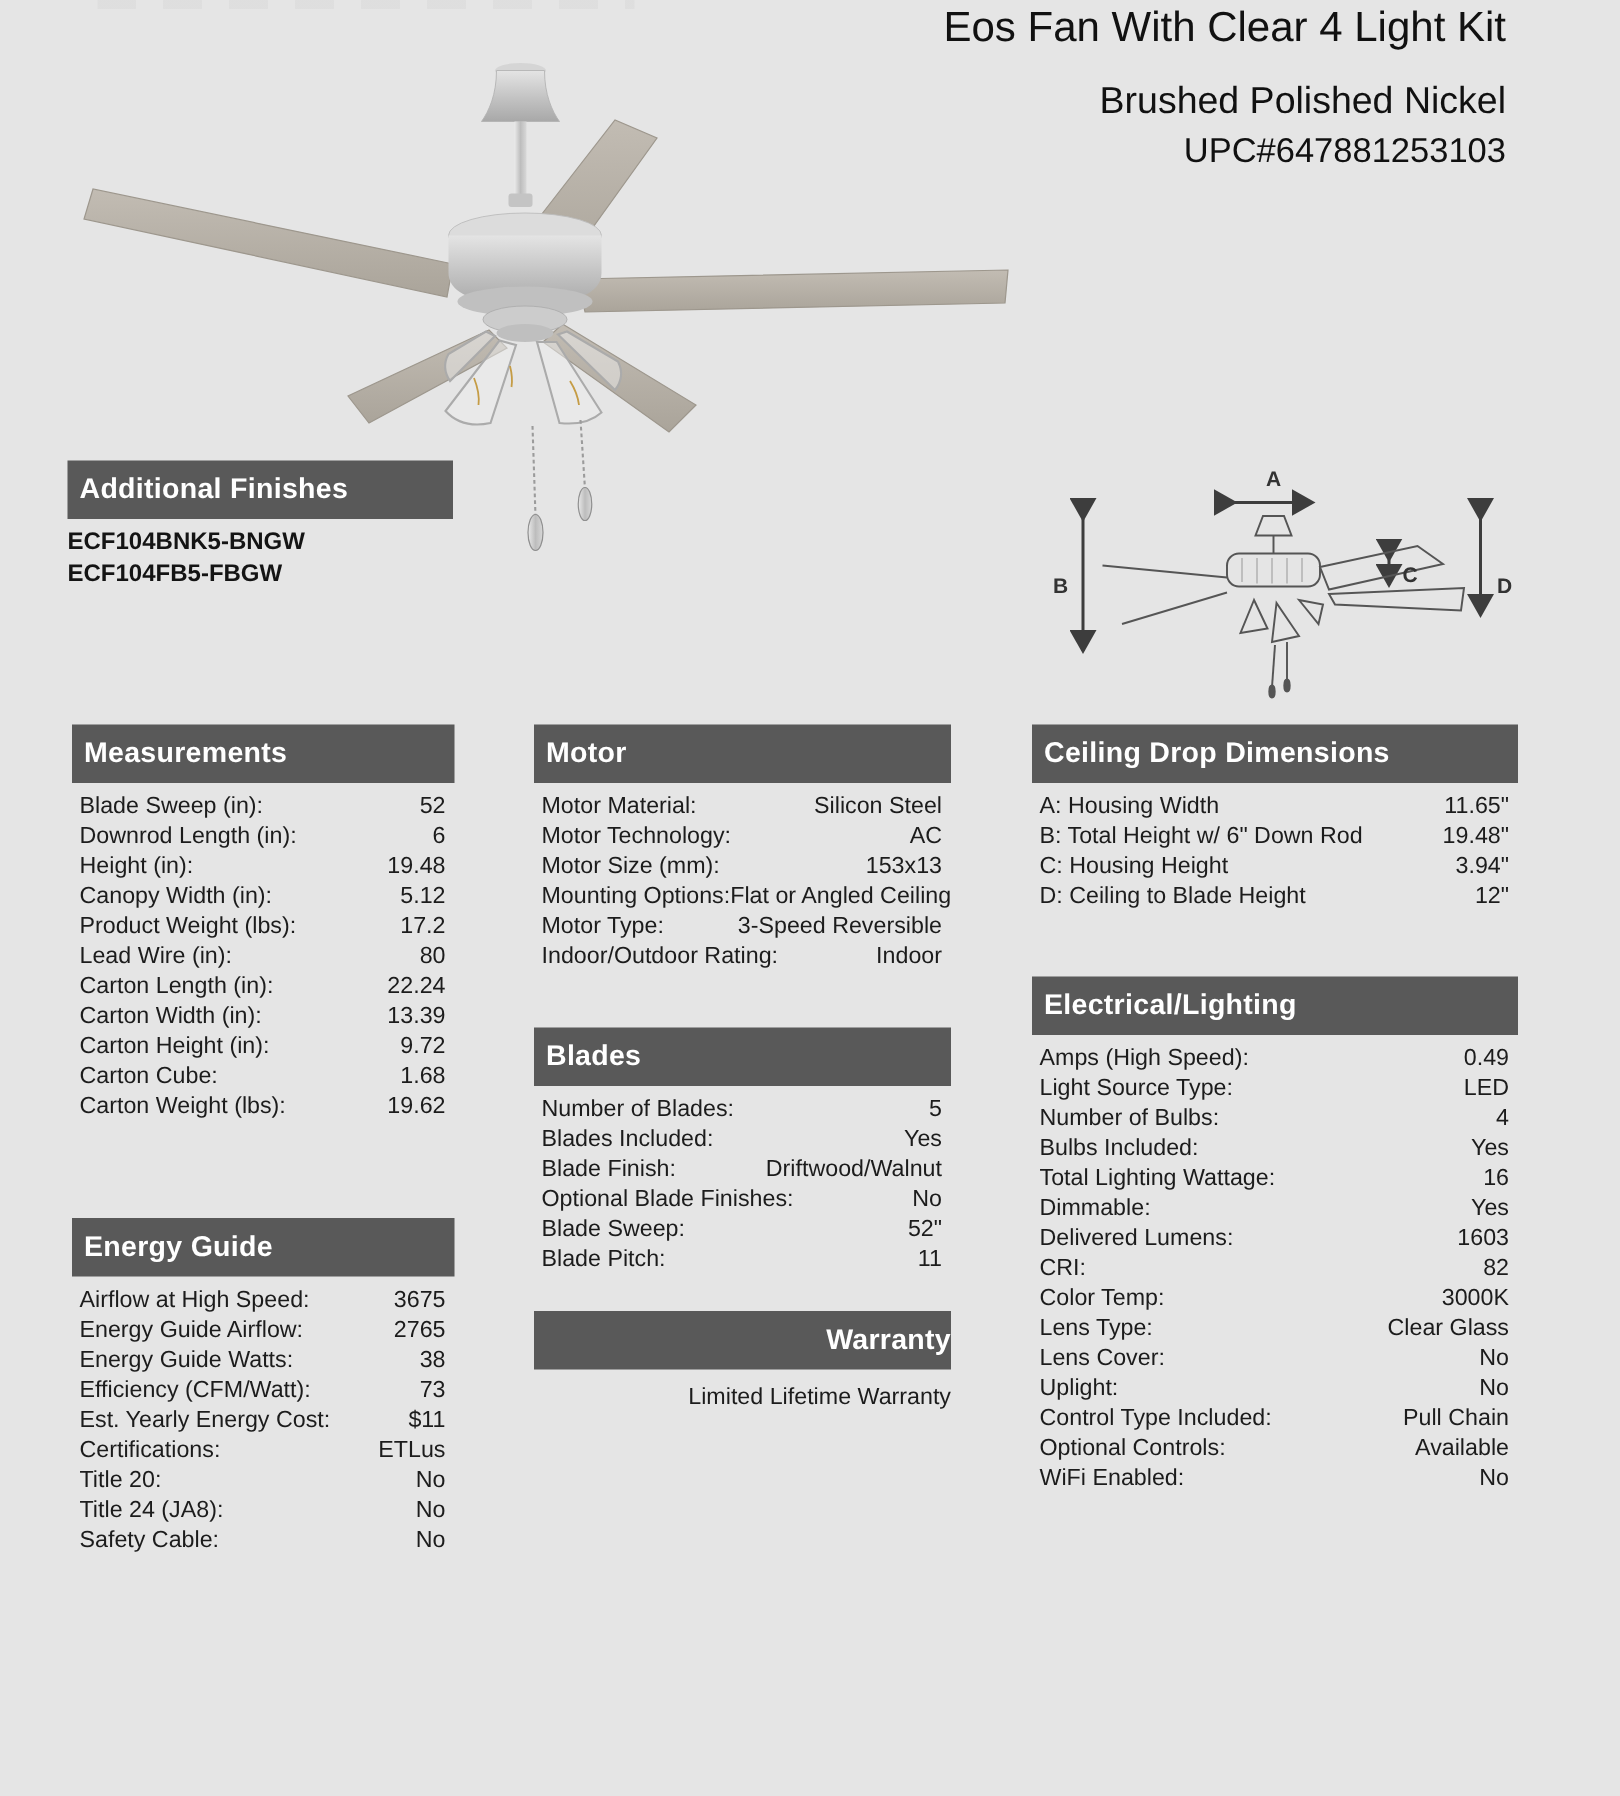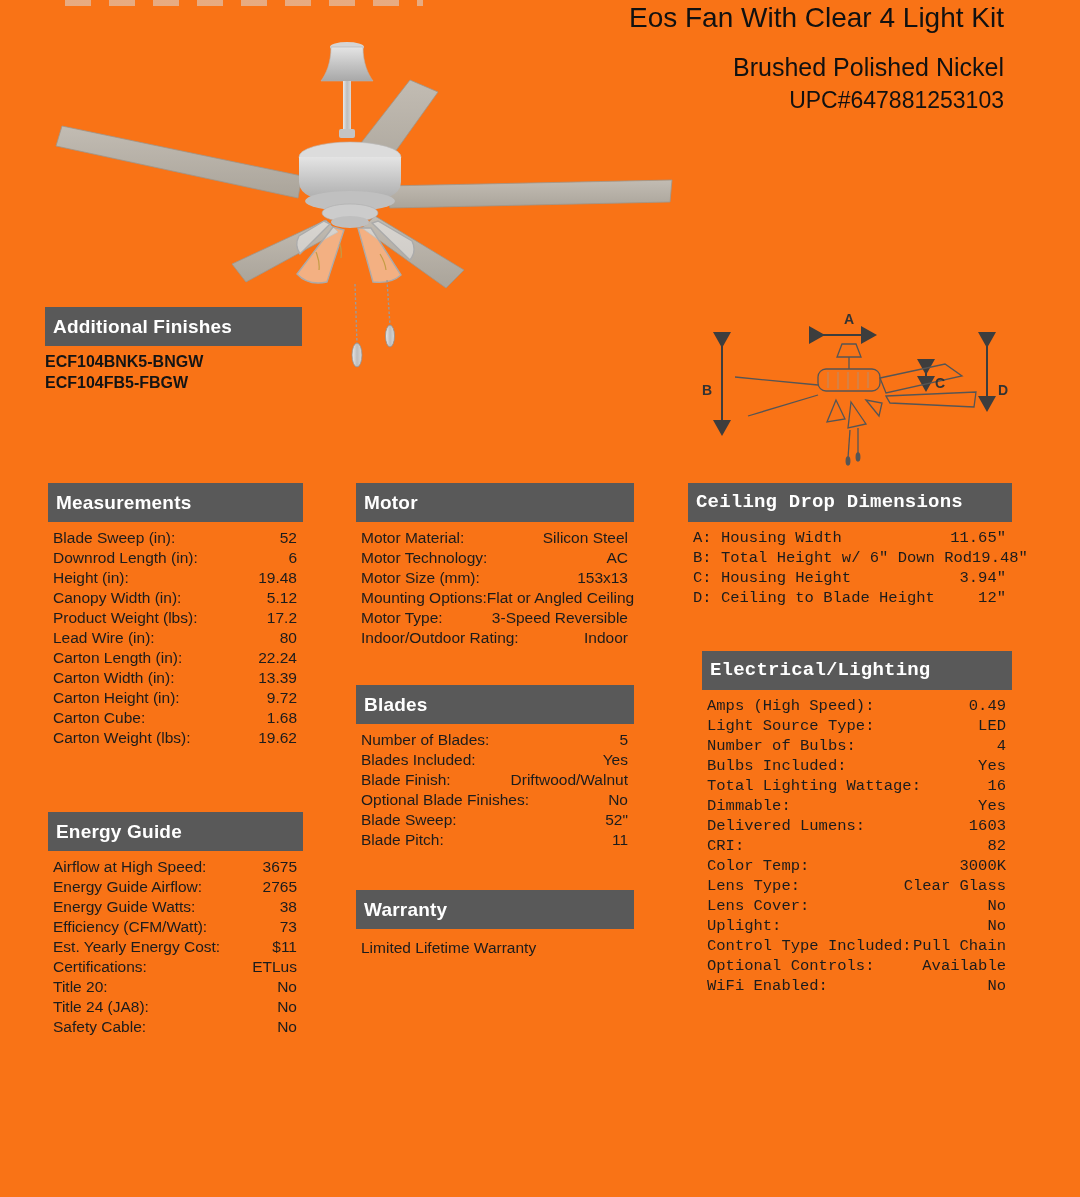--- a/index.html
+++ b/index.html
@@ -2,21 +2,21 @@
 <html style="--header-bar-bg: #595959; --header-bar-text: #ffffff; --body-text: #1c1c1c;"><head>
 <meta charset="utf-8">
 <style>
   :root{
     --header-bar-bg:#595959;
     --header-bar-text:#ffffff;
     --body-text:#1c1c1c;
   }
   html,body{margin:0;padding:0;background:#ffffff;}
   .sheet{
-    position:relative;width:1080px;height:1197px;background:#f97316;overflow:hidden;
+    position:relative;width:1080px;height:1197px;background:#e5e5e5;overflow:hidden;
     font-family:"Liberation Sans",sans-serif;color:var(--body-text);
   }
   
   .top-remnant{
     position:absolute;left:65px;top:0;width:358px;height:6px;opacity:.55;
     background:repeating-linear-gradient(90deg,#d9d9d9 0 26px,transparent 26px 44px);
   }
   
   .title-block{position:absolute;top:2px;right:76px;text-align:right;color:#111;}
   .title-line1{font-size:28px;line-height:32px;}
@@ -31,33 +31,33 @@
     height:39px;line-height:39px;background:var(--header-bar-bg);color:var(--header-bar-text);
     font-size:19px;font-weight:bold;padding-left:8px;letter-spacing:.2px;white-space:nowrap;
     box-sizing:border-box;
   }
   .finish-list{margin-top:5px;}
   .finish-item{font-weight:bold;font-size:16px;line-height:21px;color:#141414;}
   
   .col{position:absolute;top:483px;}
   .col1{left:48px;width:255px;}
   .col2{left:356px;width:278px;}
-  .col3{left:688px;width:324px;font-family:Liberation Mono, monospace;}
+  .col3{left:688px;width:324px;}
   .sec-rows{padding-top:6px;}
   .spec-row{
     display:flex;justify-content:space-between;align-items:baseline;
     height:20px;line-height:20px;font-size:15.5px;padding:0 6px 0 5px;
     white-space:nowrap;
   }
   .spec-label{text-align:center;}
   .spec-value{text-align:left;}
   .sec-energy{margin-top:64px;}
   .sec-blades{margin-top:37px;}
-  .sec-warranty{margin-top:40px;}
-  .sec-electrical{margin-top:43px;margin-left:14px;}
+  .sec-warranty{margin-top:24px;text-align:right;}
+  .sec-electrical{margin-top:43px;}
   .warranty-text{margin-top:10px;font-size:15.5px;padding-left:5px;}
   
   .dim-diagram text{font-family:"Liberation Sans",sans-serif;font-size:14px;font-weight:bold;fill:#333;}
 </style>
 </head>
 <body>
 
 <div class="sheet">
 
   <div class="top-remnant"></div>

